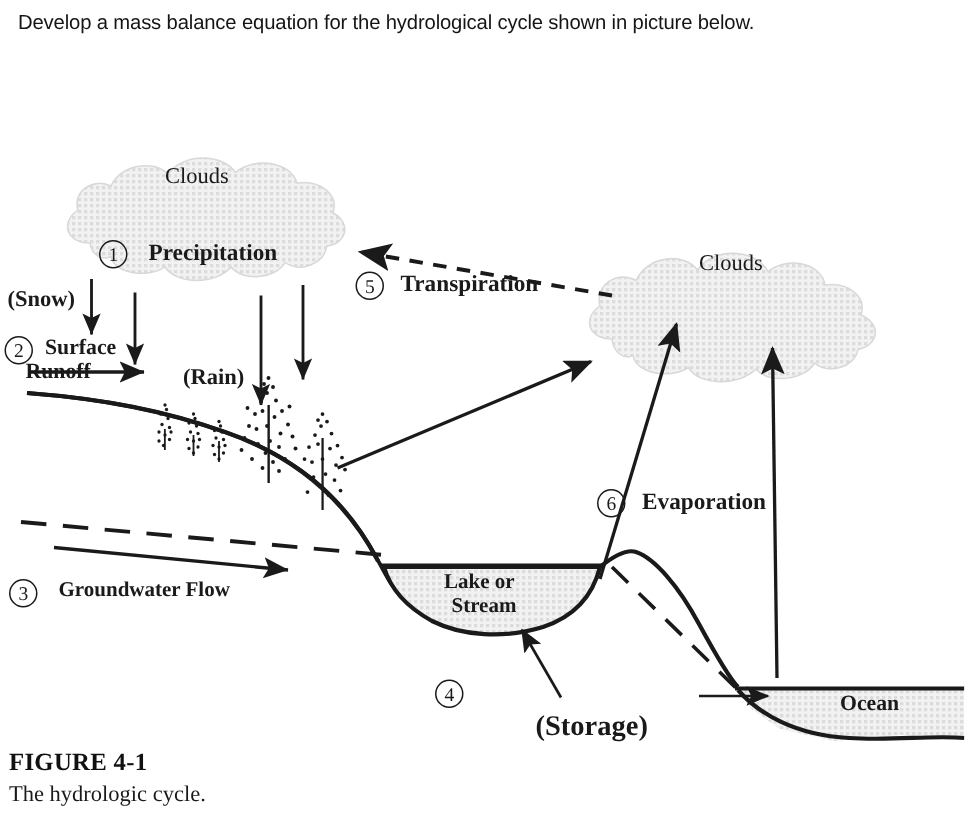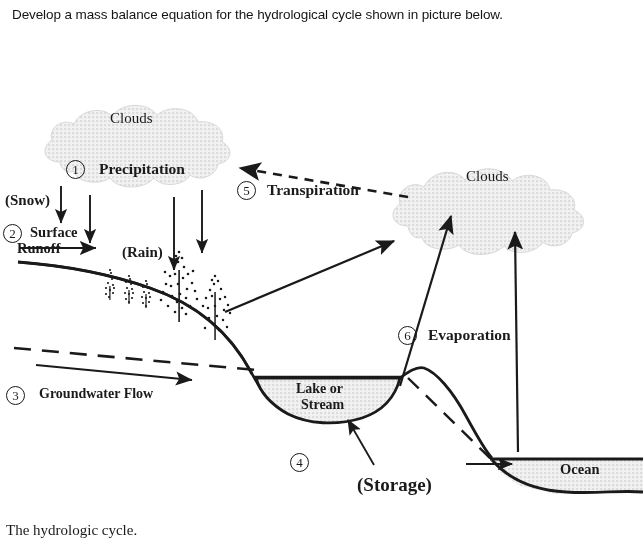--- a/index.html
+++ b/index.html
@@ -336,15 +336,16 @@
     <div class="lbl lake-text" style="left:301px; top:357px;">Stream</div>
 
     <div class="cnum" style="left:290px; top:413px;">4</div>
 
 
     <div class="lbl storage" style="left:357px; top:434px;">(Storage)</div>
 
     <div class="lbl ocean-text" style="left:560px; top:421px;font-weight:bold;">Ocean</div>
   </div>
 
+  <div class="caption-title">FIGURE 4-1</div>
   <div class="caption-sub">The hydrologic cycle.</div>
 
 </div>
 
 </body></html>

